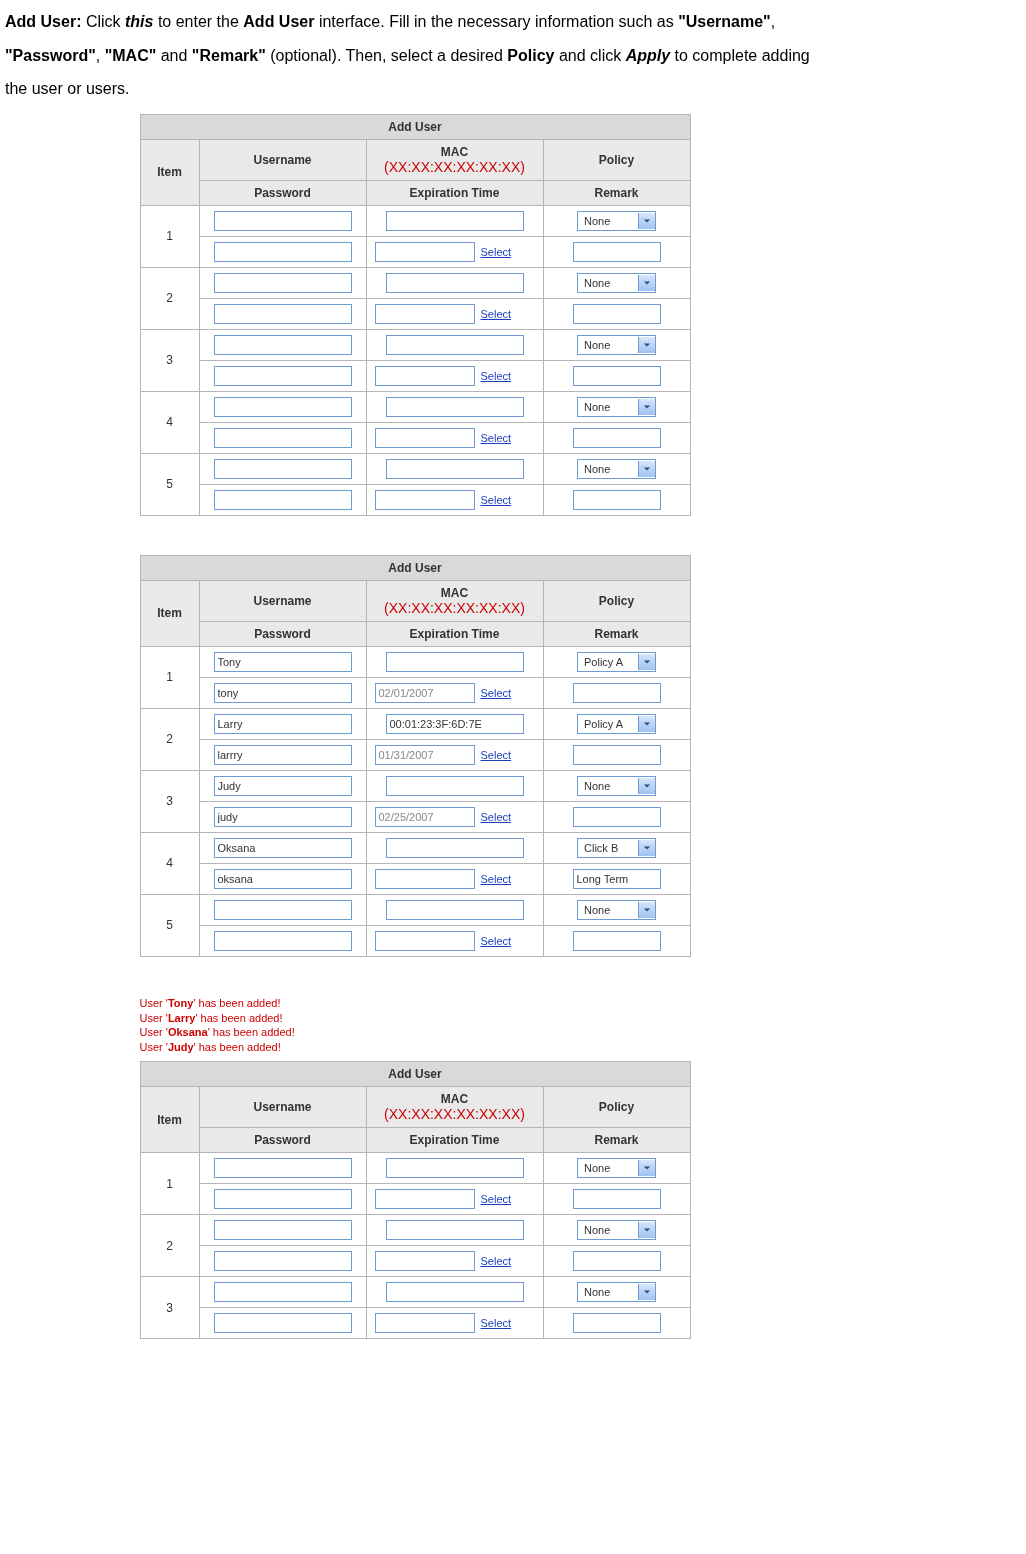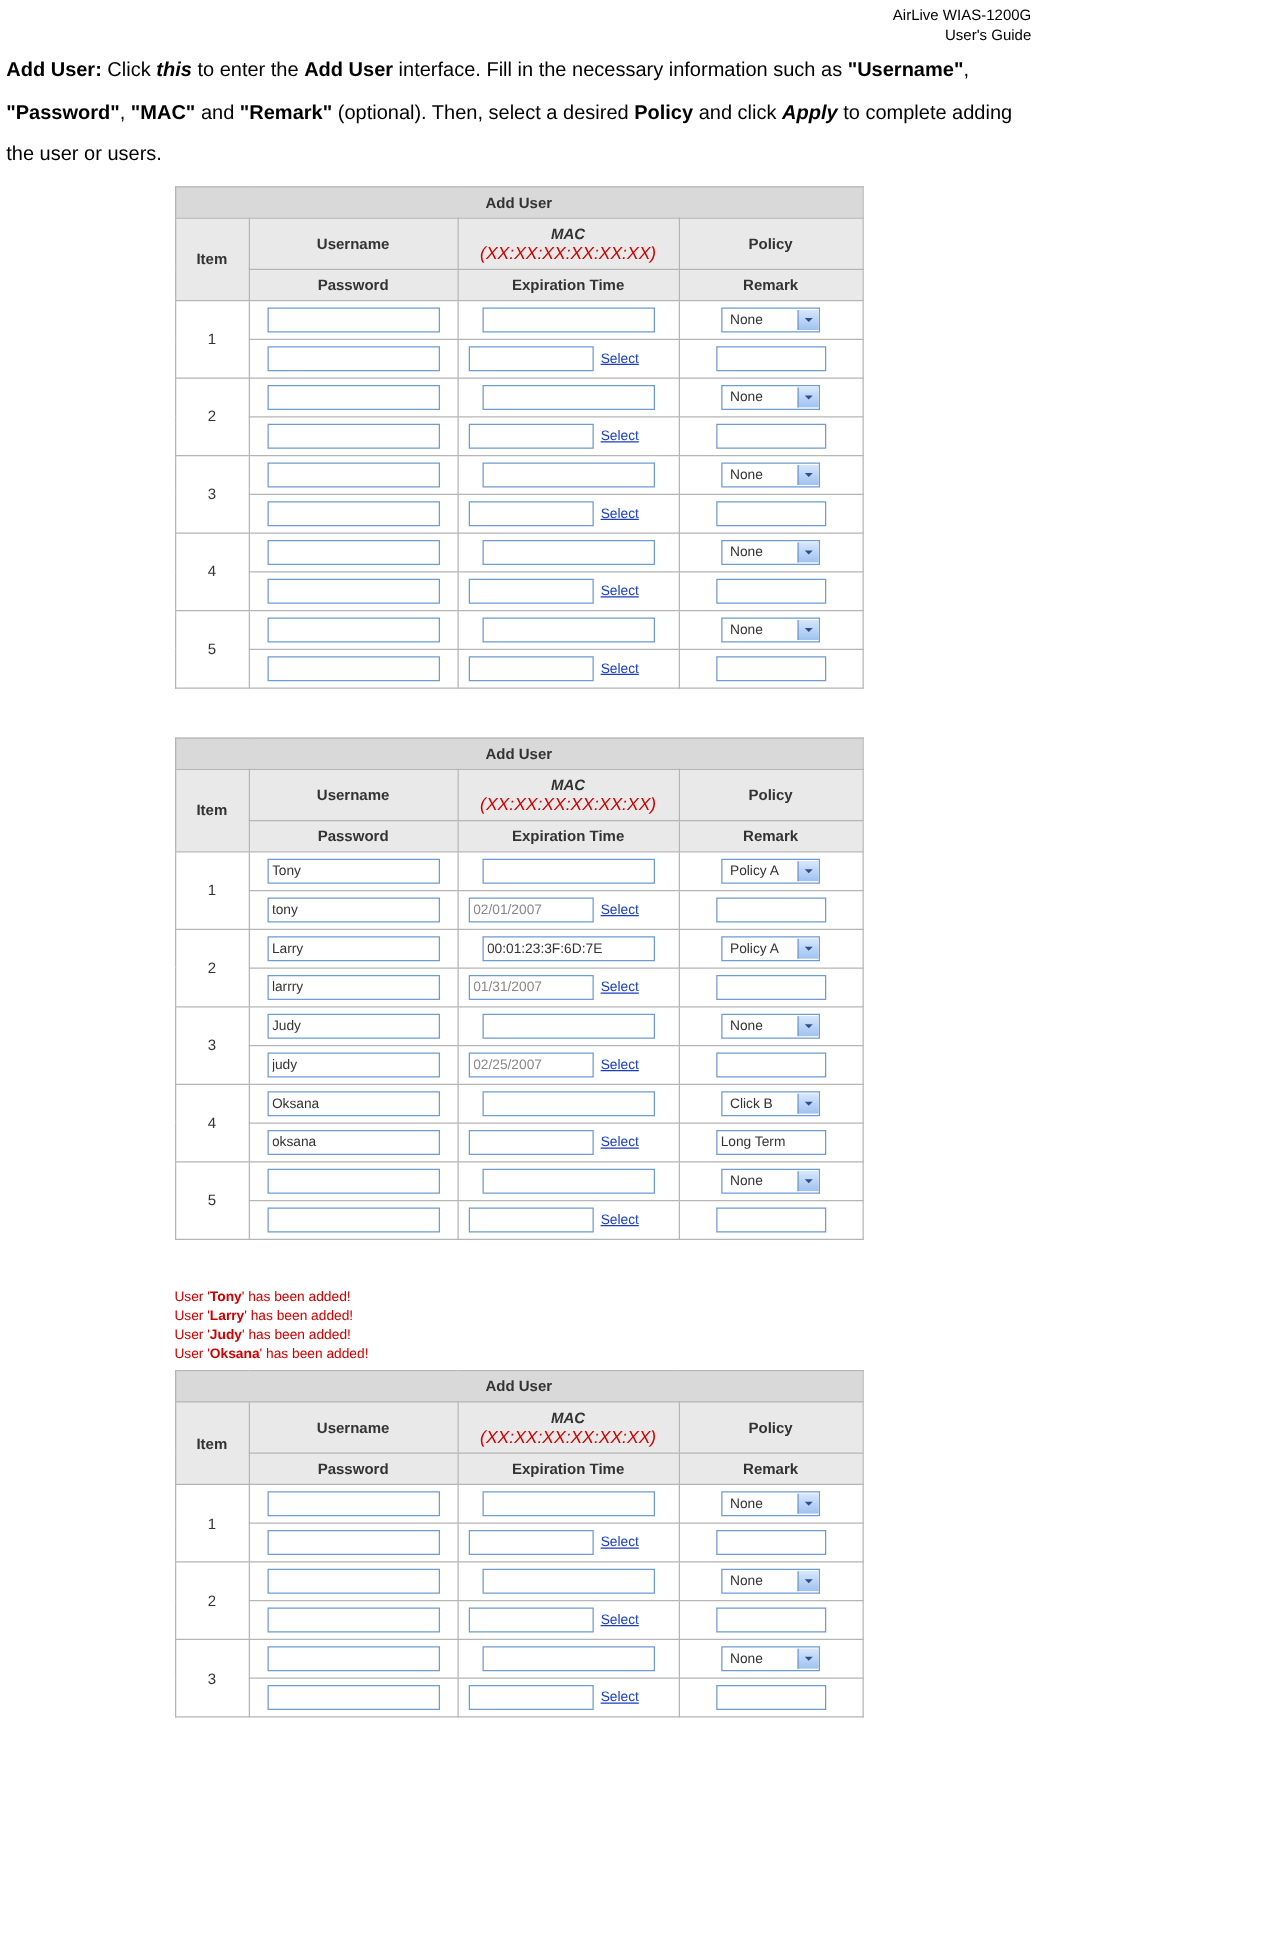--- a/index.html
+++ b/index.html
@@ -60,21 +60,21 @@
     font-size: 12px;
   }
   .mac-red {
     color: #c00;
     font-size: 14px;
     display: block;
     font-weight: normal;
   }
   .item-col { width: 42px; font-weight: normal; }
   .col-user { width: 150px; }
-  .col-mac  { width: 160px; font-style: italic; }
+  .col-mac  { width: 160px; }
   .col-pol  { width: 130px; }
   td.cell { padding: 3px 6px; height: 24px; }
   input.txt {
     width: 130px;
     height: 16px;
     border: 1px solid #6e9bd1;
     font-size: 11px;
     padding: 1px 3px;
     color: #333;
   }
@@ -113,24 +113,20 @@
     color: #c00;
     font-size: 11px;
     margin: 0 0 6px 0;
     line-height: 1.35;
   }
 </style>
 </head>
 <body>
 
 <div class="page">
-  <div class="top-right">
-    <span>AirLive WIAS-1200G</span><br>
-    <span>User's Guide</span>
-  </div>
 
   <div class="body-text">
     <b><span>Add User:</span></b><span> Click </span><i><span>this</span></i><span> to enter the </span><b><span>Add User</span></b><span> interface. Fill in the necessary information such as </span><b><span>"Username"</span></b><span>, </span><b><span>"Password"</span></b><span>, </span><b><span>"MAC"</span></b><span> and </span><b><span>"Remark"</span></b><span> (optional). Then, select a desired </span><b><span>Policy</span></b><span> and click </span><i><span>Apply</span></i><span> to complete adding the user or users.</span>
   </div>
 
   <div class="tables-wrap">
     <div class="table-block" id="tbl1"><table class="add-user">
           <tbody>
             <tr>
               <th class="title" colspan="4">Add User</th>
@@ -345,22 +341,22 @@
               <td class="cell" style="text-align:left;padding-left:8px;"><input class="txt date small" value="" style=""><span class="select-link">Select</span></td>
               <td class="cell"><input class="txt remark" value="" style=""></td>
             </tr>
           </tbody>
         </table></div>
 
     <div class="table-block" style="margin-bottom:10px;">
       <div class="status-msgs" id="msgs">
           <div>User '<b>Tony</b>' has been added!</div>
           <div>User '<b>Larry</b>' has been added!</div>
+          <div>User '<b>Oksana</b>' has been added!</div>
           <div>User '<b>Judy</b>' has been added!</div>
-          <div>User '<b>Oksana</b>' has been added!</div>
         </div>
       <div id="tbl3">
           <table class="add-user">
             <tbody>
               <tr>
                 <th class="title" colspan="4">Add User</th>
               </tr>
               <tr>
                 <th class="hdr item-col" rowspan="2">Item</th>
                 <th class="hdr col-user">Username</th>

